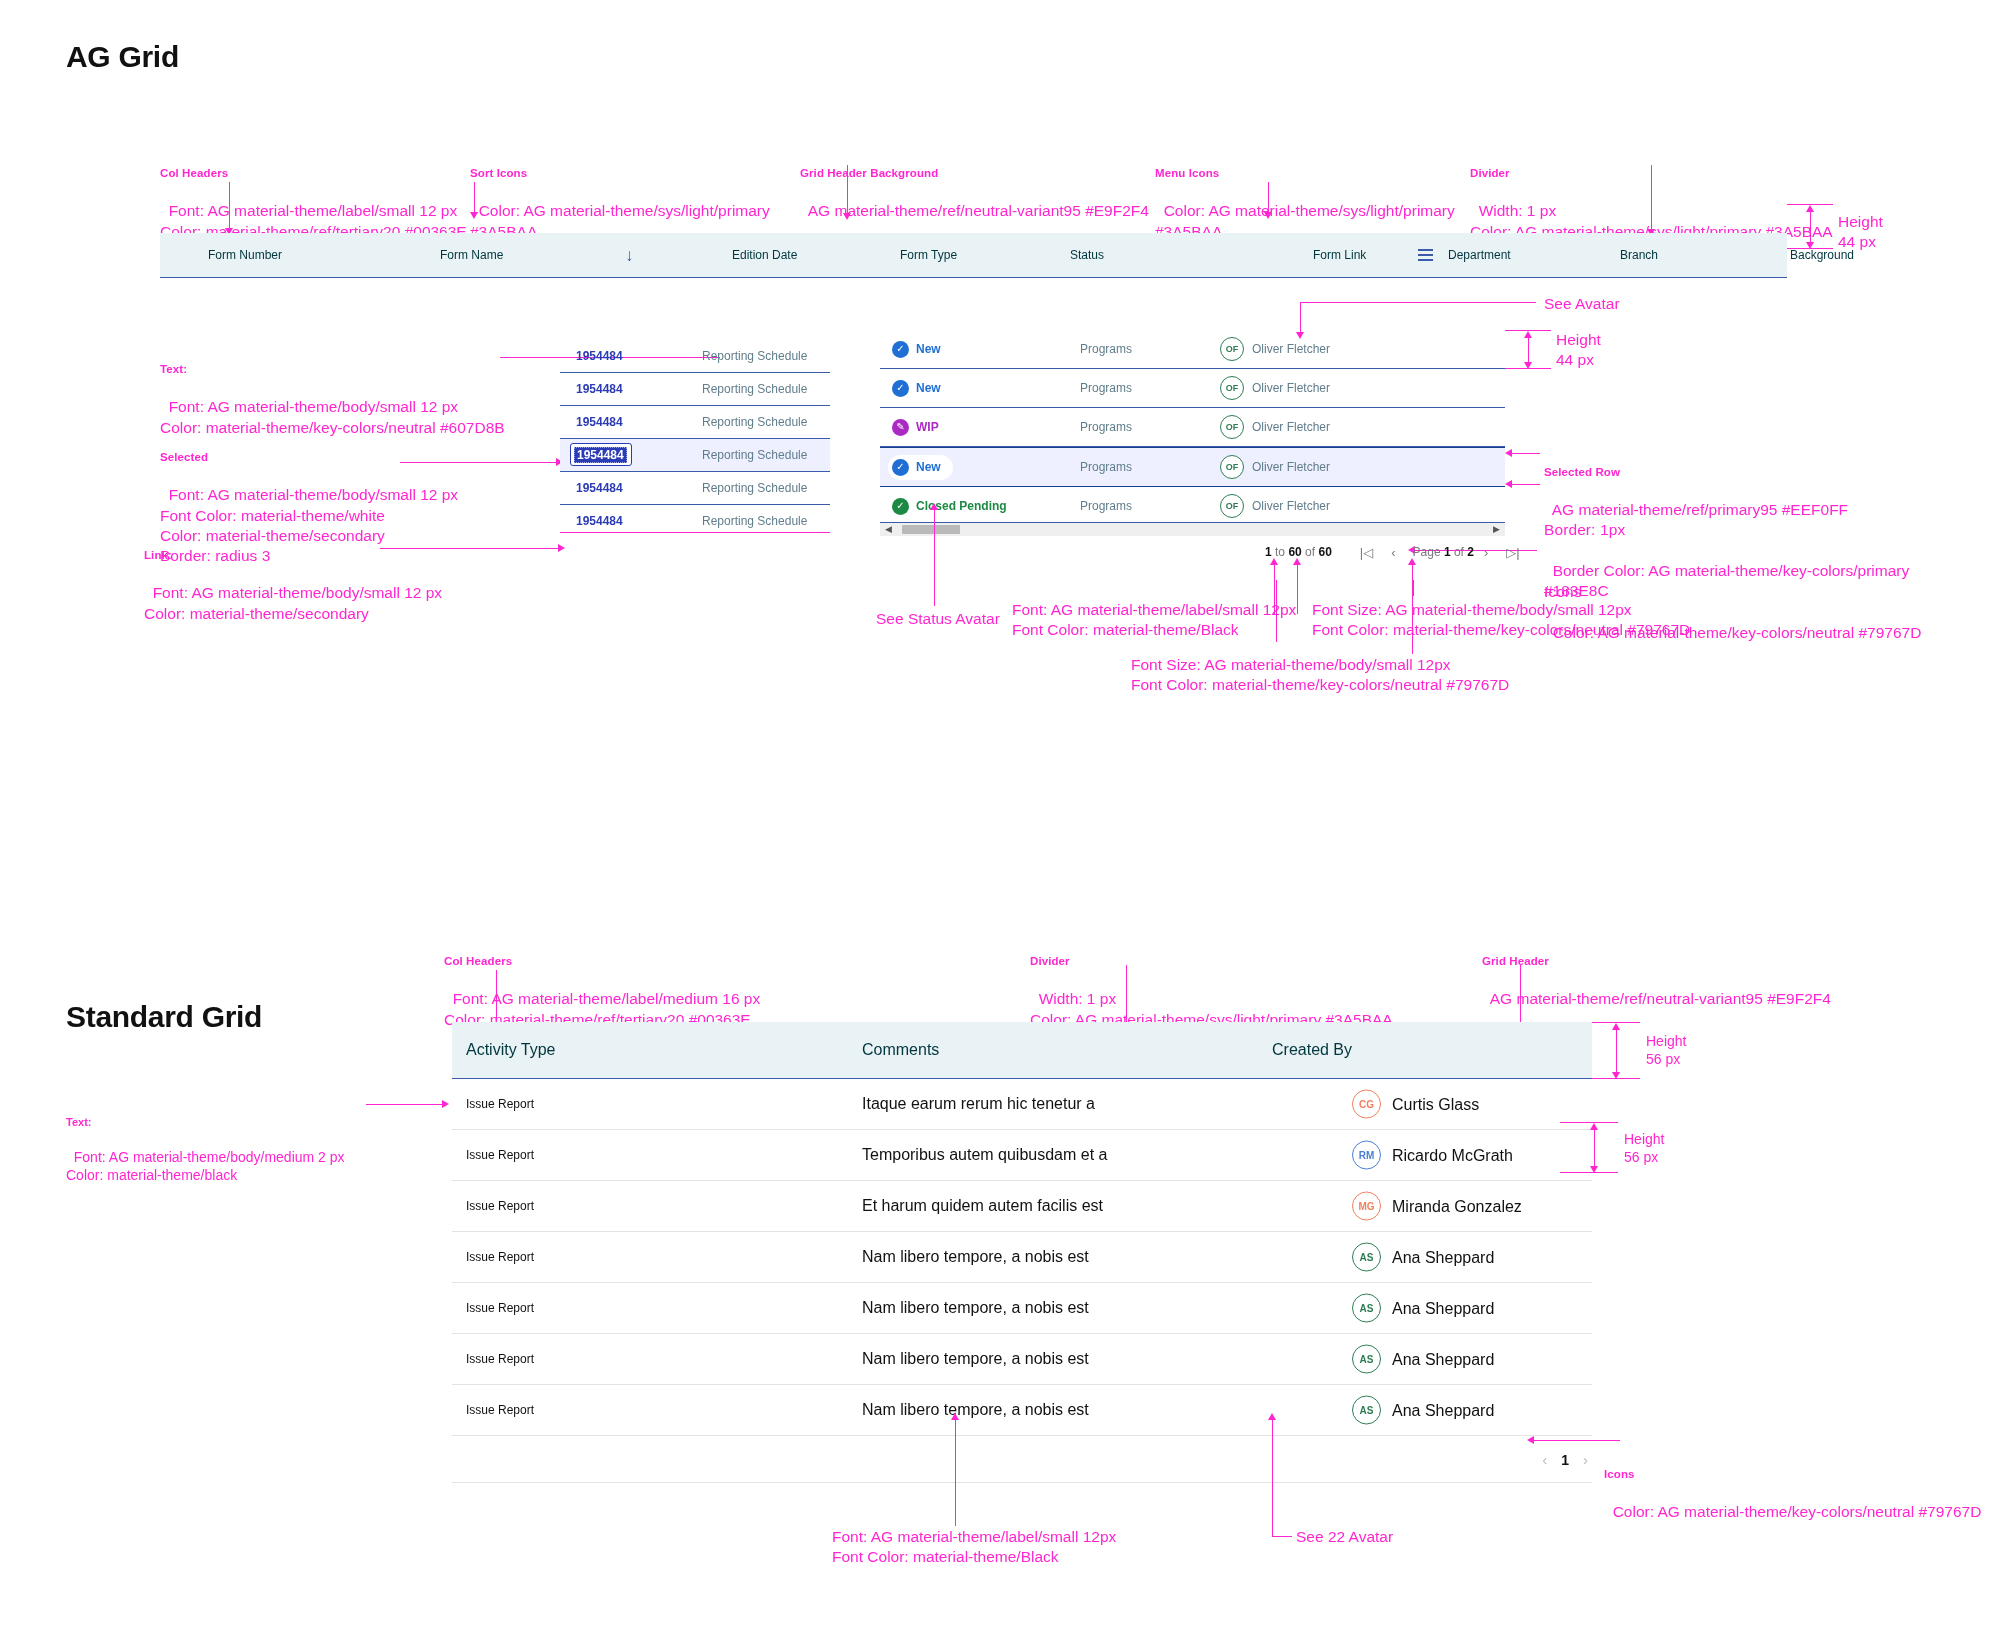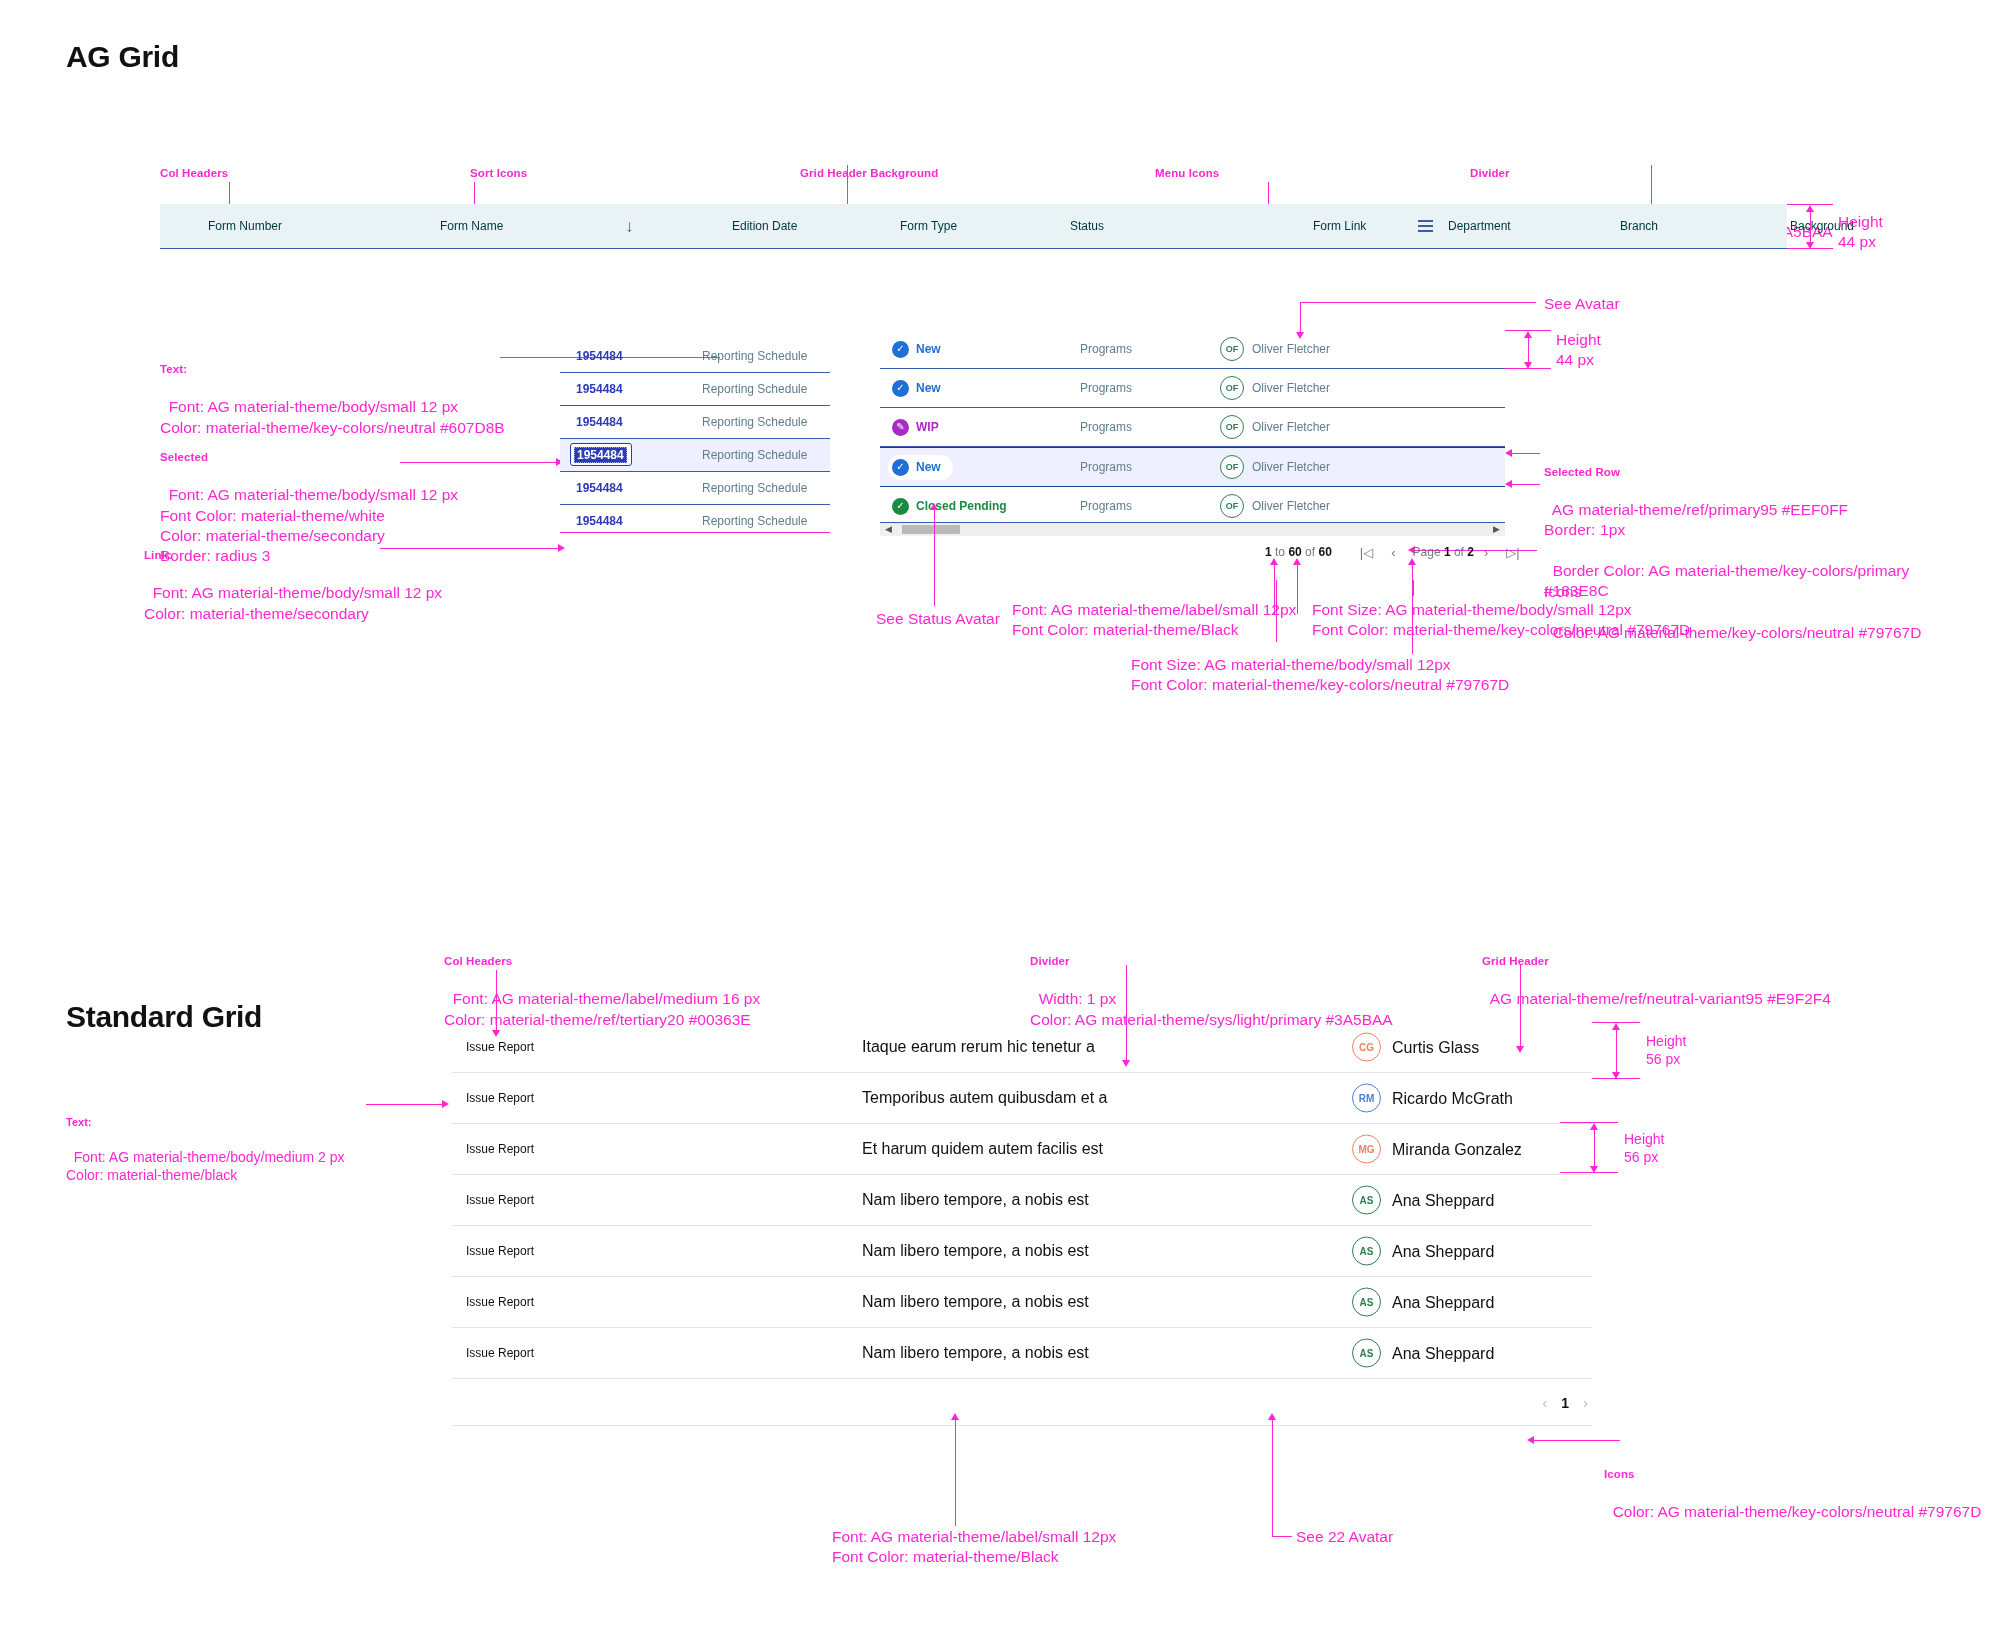--- a/index.html
+++ b/index.html
@@ -26,21 +26,21 @@
   .arrow-u{position:absolute;width:0;height:0;border-left:4.5px solid transparent;
            border-right:4.5px solid transparent;border-bottom:7px solid #ff25d1;}
   .arrow-r{position:absolute;width:0;height:0;border-top:4.5px solid transparent;
            border-bottom:4.5px solid transparent;border-left:7px solid #ff25d1;}
   .arrow-l{position:absolute;width:0;height:0;border-top:4.5px solid transparent;
            border-bottom:4.5px solid transparent;border-right:7px solid #ff25d1;}
   .tick{background:#ff25d1;height:1.4px;}
 
   
   .ag-header{position:absolute;background:#e9f2f4;height:44px;
-             border-bottom:1.6px solid #3a5baa;display:flex;align-items:center;}
+             border-bottom:1.6px solid #3a5baa;display:flex;align-items:center;margin-top:29px;}
   .ag-h-cell{font-size:12px;color:#00363e;white-space:nowrap;position:absolute;
              top:50%;transform:translateY(-50%);}
   .sort-icon{position:absolute;top:50%;transform:translateY(-50%);color:#3a5baa;
              font-size:17px;line-height:1;}
   .menu-icon{position:absolute;top:50%;transform:translateY(-50%);
              width:15px;height:12px;display:flex;flex-direction:column;
              justify-content:space-between;}
   .menu-icon i{display:block;height:2.2px;background:#3a5baa;width:100%;}
 
   
@@ -407,20 +407,25 @@
 
 <div class="abs anno-sm" style="left:66px;top:1078px;">
   <b>Text:</b>
   <span>Font: AG material-theme/body/medium 2 px
 Color: material-theme/black</span>
 </div>
 <div class="abs hline" style="left:366px;top:1104px;width:80px;"></div>
 <div class="arrow-r" style="left:442px;top:1100px;"></div>
 
 <div class="sg" style="left:452px;top:1022px;">
+  <div class="sg-head">
+    <span class="sg-h" style="left:14px;">Activity Type</span>
+    <span class="sg-h" style="left:410px;">Comments</span>
+    <span class="sg-h" style="left:820px;">Created By</span>
+  </div>
 
   <div class="sg-row">
     <span class="sg-c1">Issue Report</span>
     <span class="sg-c2">Itaque earum rerum hic tenetur a</span>
     <span class="sg-c3">
       <span class="sg-av" style="border-color:#f08060;color:#f08060;">CG</span>
       <span class="sg-name">Curtis Glass</span>
     </span>
   </div>
 

